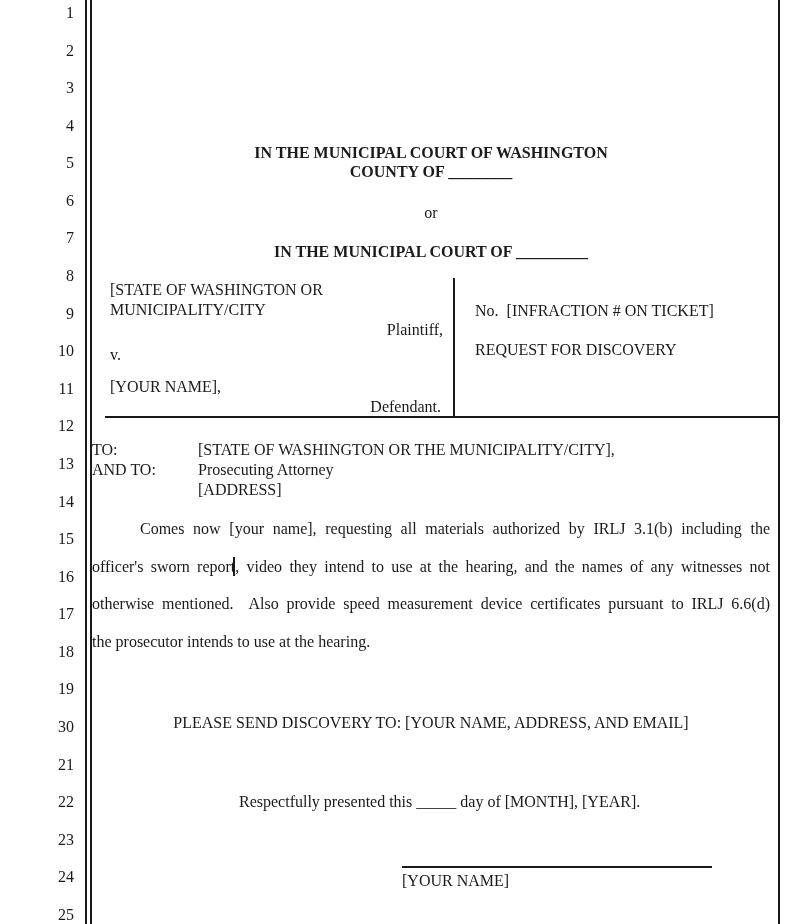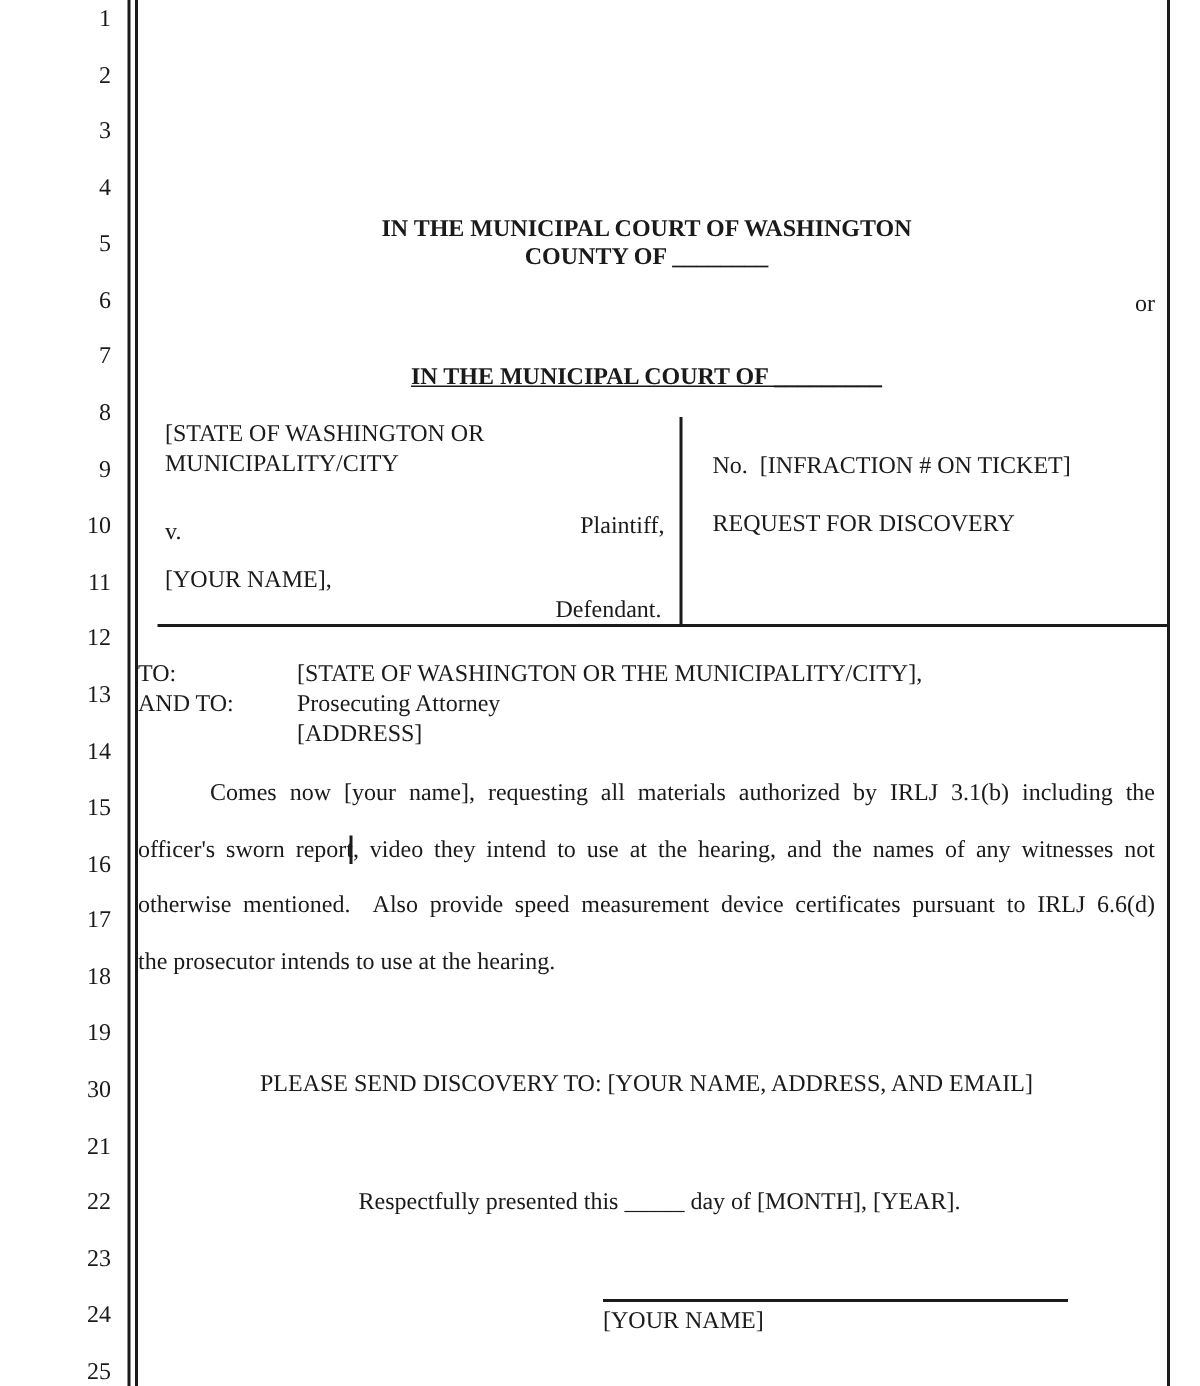--- a/index.html
+++ b/index.html
@@ -34,27 +34,27 @@
   .right-rule { position: absolute; left: 778px; top: 0; width: 2px; height: 924px; background: #1a1a1a; }
   .caption-divider { position: absolute; left: 453px; top: 278px; width: 2px; height: 139px; background: #1a1a1a; }
   .caption-rule { position: absolute; left: 105px; top: 416px; width: 674px; height: 2px; background: #1a1a1a; }
   .sig-rule { position: absolute; left: 402px; top: 866px; width: 310px; height: 2px; background: #1a1a1a; }
   .caret { position: absolute; left: 233px; top: 557px; width: 2px; height: 19px; background: #1a1a1a; }
 
   
   .t-line { left: 92px; width: 678px; text-align: center; font-weight: bold; line-height: 19px; }
   .t1 { top: 143px; }
   .t2 { top: 162px; }
-  .t-or { top: 193px; font-weight: normal; text-align: right; }
-  .t3 { top: 242px; text-decoration: underline; }
+  .t-or { top: 203px; font-weight: normal; }
+  .t3 { top: 242px; }
 
   
   .cl1 { left: 110px; top: 281px; }
   .cl2 { left: 110px; top: 301px; }
-  .plaintiff-role { left: 110px; top: 321px; width: 333px; text-align: right; margin-top: 21px; }
+  .plaintiff-role { left: 110px; top: 321px; width: 333px; text-align: right; }
   .versus { left: 110px; top: 346px; }
   .def-name { left: 110px; top: 378px; }
   .def-role { left: 110px; top: 398px; width: 331px; text-align: right; }
   .cap-no { left: 475px; top: 302px; }
   .cap-title { left: 475px; top: 341px; }
 
   
   .to-label { left: 92px; top: 441px; }
   .to-value { left: 198px; top: 441px; }
   .andto-label { left: 92px; top: 461px; }

